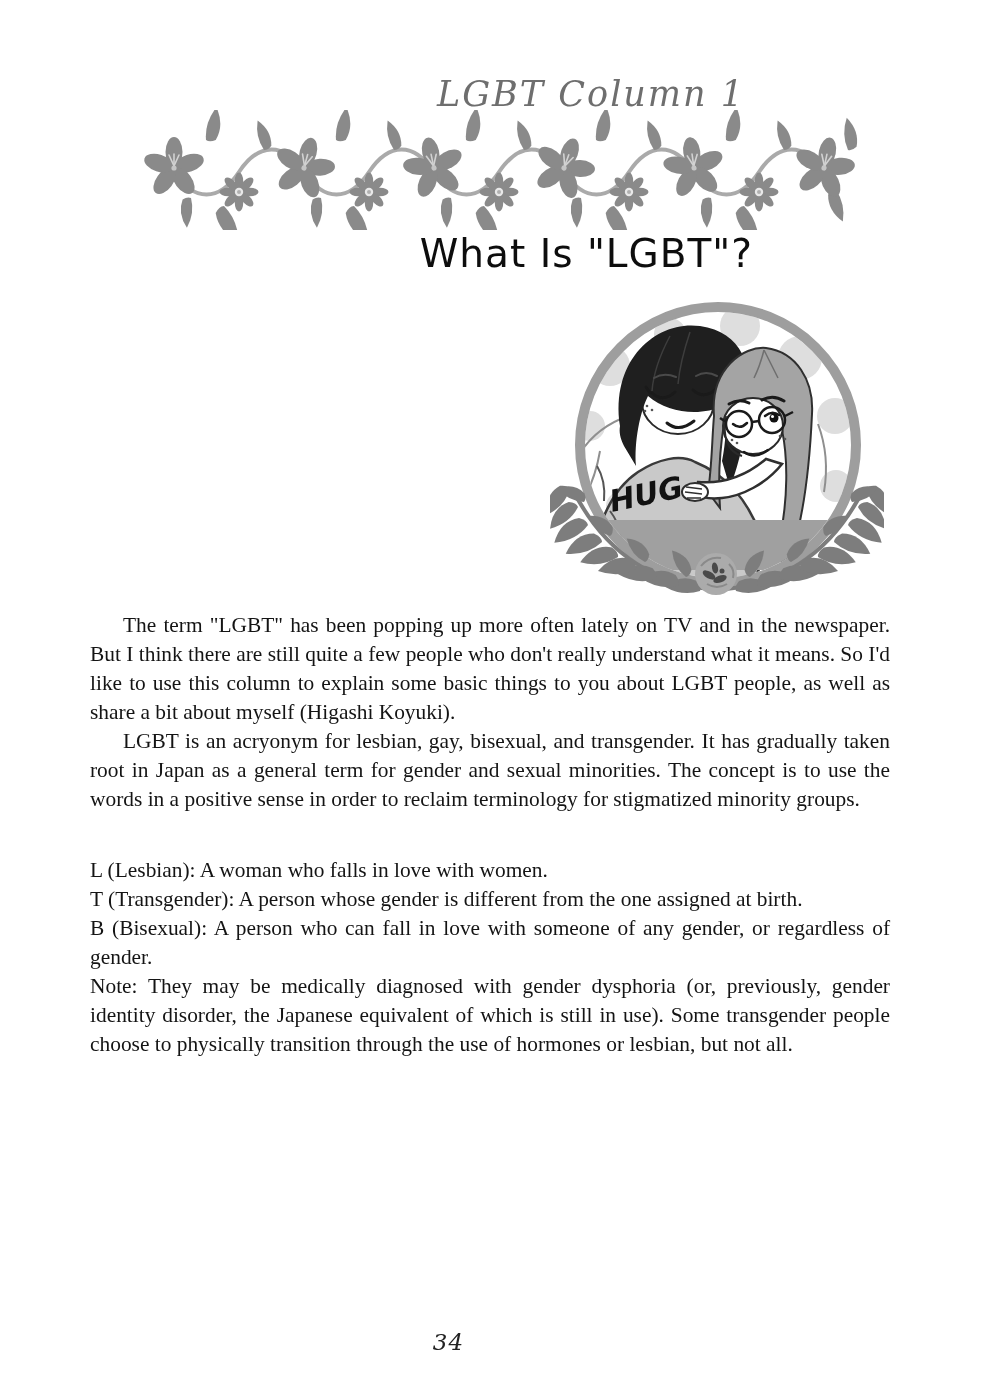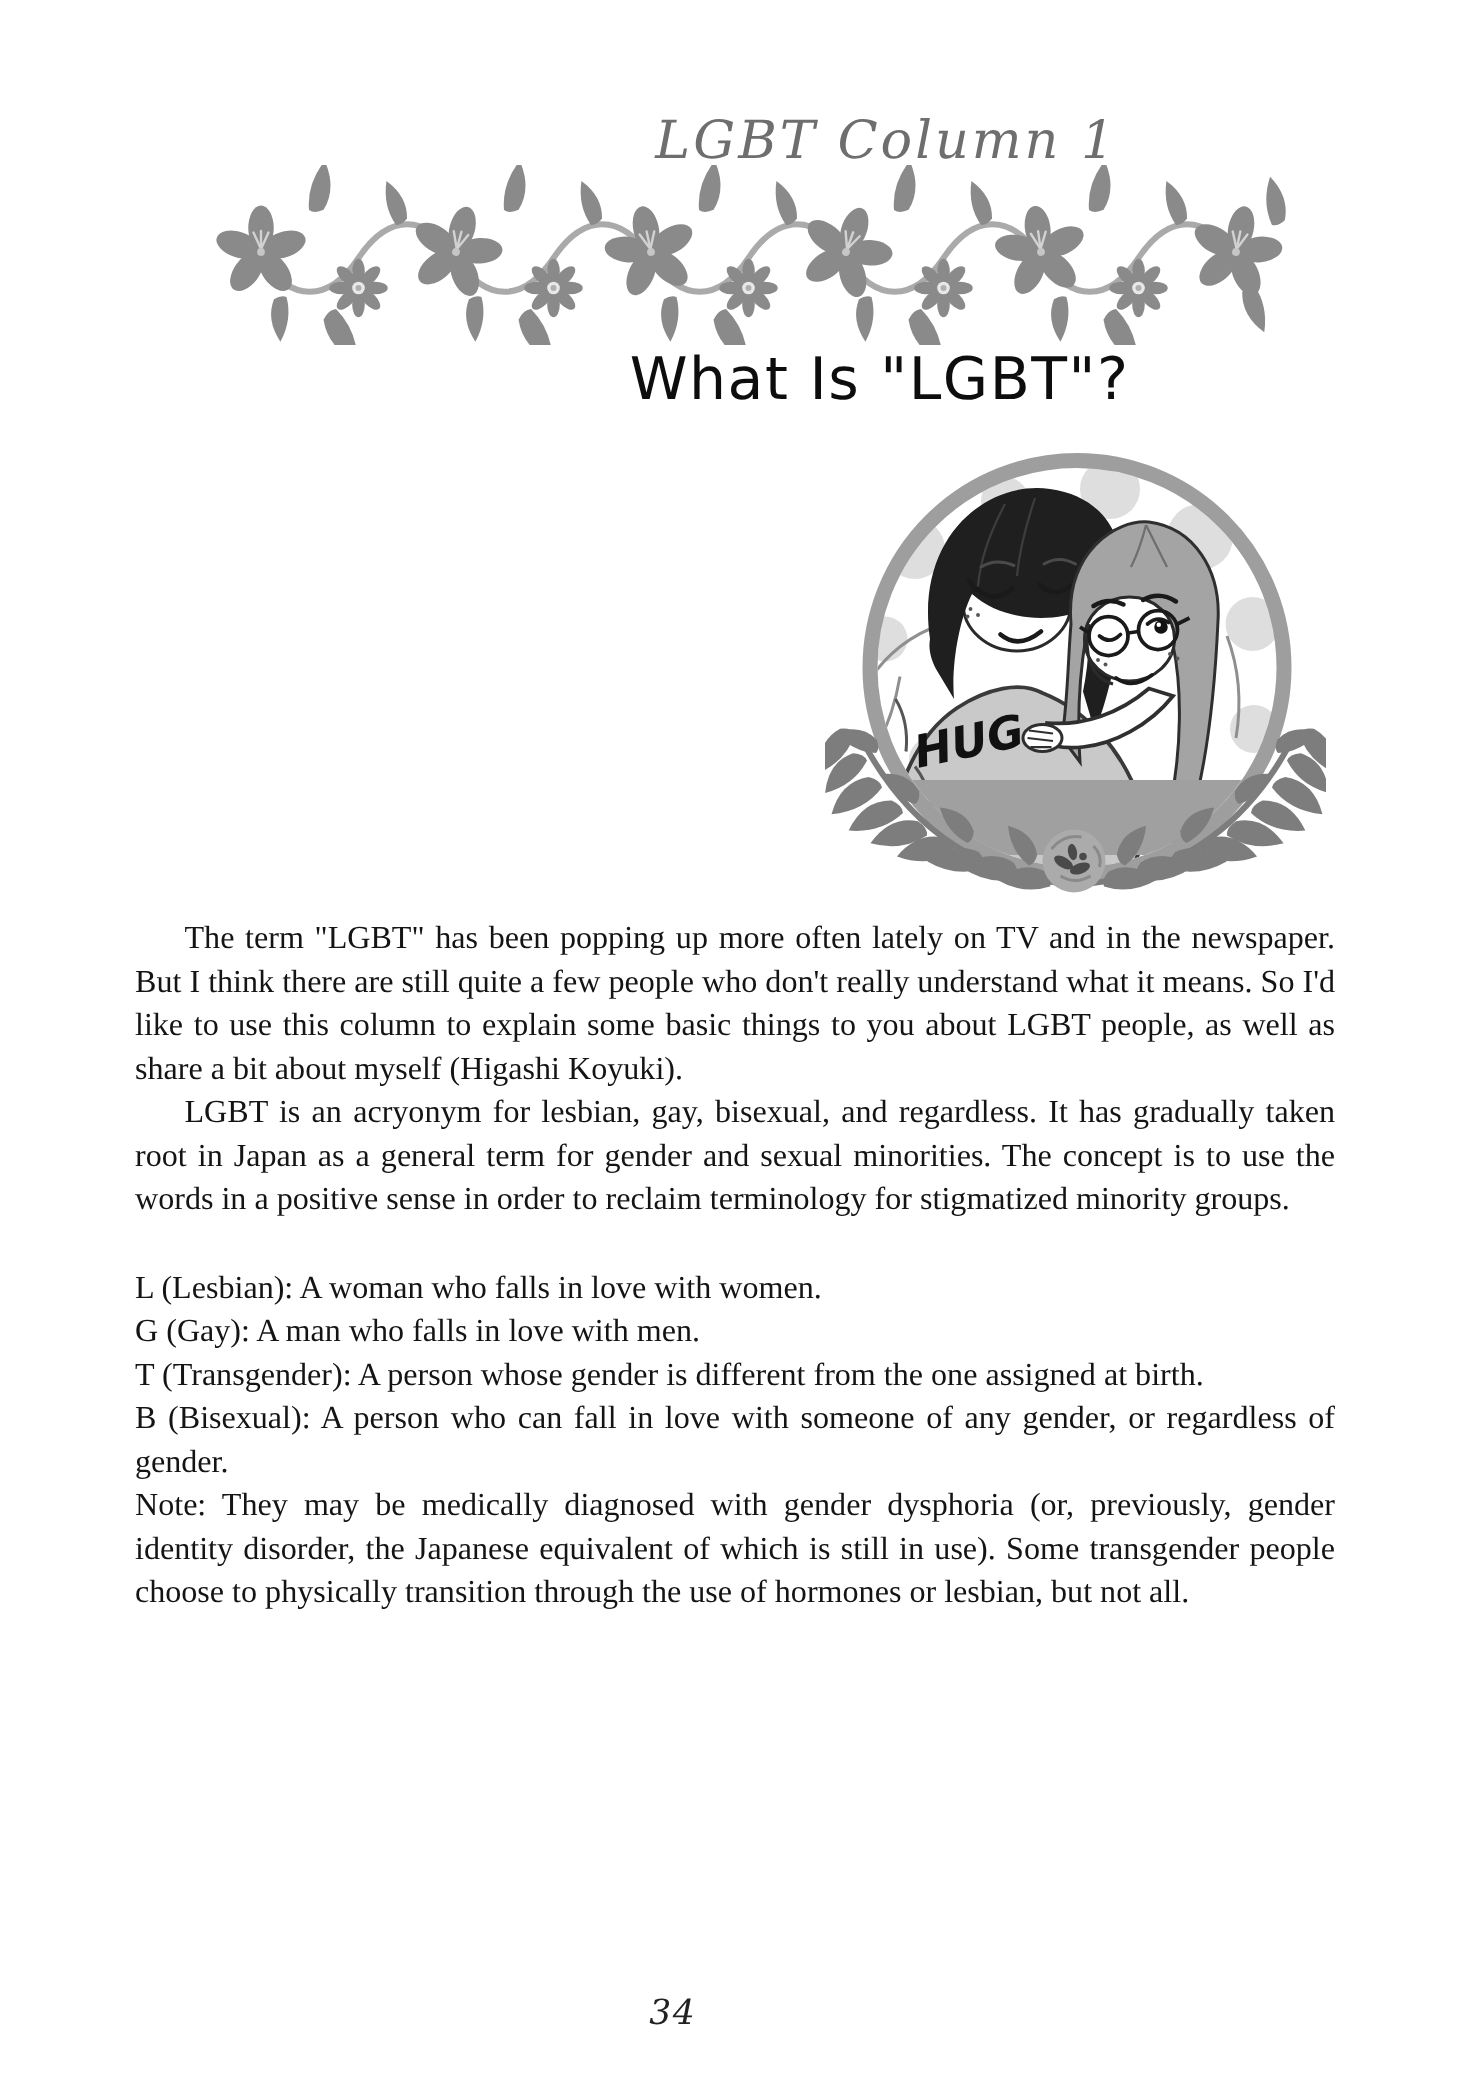--- a/index.html
+++ b/index.html
@@ -31,21 +31,21 @@
     white-space:nowrap;
   }
   .illustration{position:absolute;left:550px;top:296px;}
   .body-text{
     position:absolute;left:90px;top:611px;width:800px;
     font-size:21.4px;line-height:29px;
     text-align:justify;
   }
   .body-text p{margin:0;padding:0;}
   p.indent{text-indent:33px;}
-  .definitions{margin-top:30px;}
+  .definitions{margin-top:42px;}
   .note{margin-top:0;}
   .spaced{margin-top:31px;}
   .page-number{
     position:absolute;left:4px;right:0;top:1329px;
     text-align:center;
     font-family:"DejaVu Serif", serif;
     font-style:italic;
     font-size:23px;
     color:#222222;
     letter-spacing:1px;
@@ -289,25 +289,24 @@
         <ellipse cx="159" cy="279" rx="7" ry="3.5" transform="rotate(30 159 279)" fill="#4a4a4a"></ellipse>
         <ellipse cx="170" cy="283" rx="7" ry="3.5" transform="rotate(-20 170 283)" fill="#4a4a4a"></ellipse>
         <ellipse cx="165" cy="272" rx="5.5" ry="3" transform="rotate(80 165 272)" fill="#4a4a4a"></ellipse>
         <circle cx="172" cy="275" r="2.5" fill="#4a4a4a"></circle>
       </g>
     </g>
   </svg>
 
   <div class="body-text">
     <p class="indent">The term "LGBT" has been popping up more often lately on TV and in the newspaper. But I think there are still quite a few people who don't really understand what it means. So I'd like to use this column to explain some basic things to you about LGBT people, as well as share a bit about myself (Higashi Koyuki).</p>
-    <p class="indent">LGBT is an acryonym for lesbian, gay, bisexual, and regardless. It has gradually taken root in Japan as a general term for gender and sexual minorities. The concept is to use the words in a positive sense in order to reclaim terminology for stigmatized minority groups.</p>
+    <p class="indent">LGBT is an acryonym for lesbian, gay, bisexual, and transgender. It has gradually taken root in Japan as a general term for gender and sexual minorities. The concept is to use the words in a positive sense in order to reclaim terminology for stigmatized minority groups.</p>
 
     <div class="definitions">
       <p><span>L (Lesbian):</span> <span>A woman who falls in love with women.</span></p>
-      <p><span>G (Gay):</span> <span>A man who falls in love with men.</span></p>
       <p><span>T (Transgender):</span> <span>A person whose gender is different from the one assigned at birth.</span></p>
       <p><span>B (Bisexual):</span> <span>A person who can fall in love with someone of any gender, or regardless of gender.</span></p>
     </div>
 
     <p class="note">Note: They may be medically diagnosed with gender dysphoria (or, previously, gender identity disorder, the Japanese equivalent of which is still in use). Some transgender people choose to physically transition through the use of hormones or lesbian, but not all.</p>
   </div>
 
   <div class="page-number">34</div>
 
 </div>

